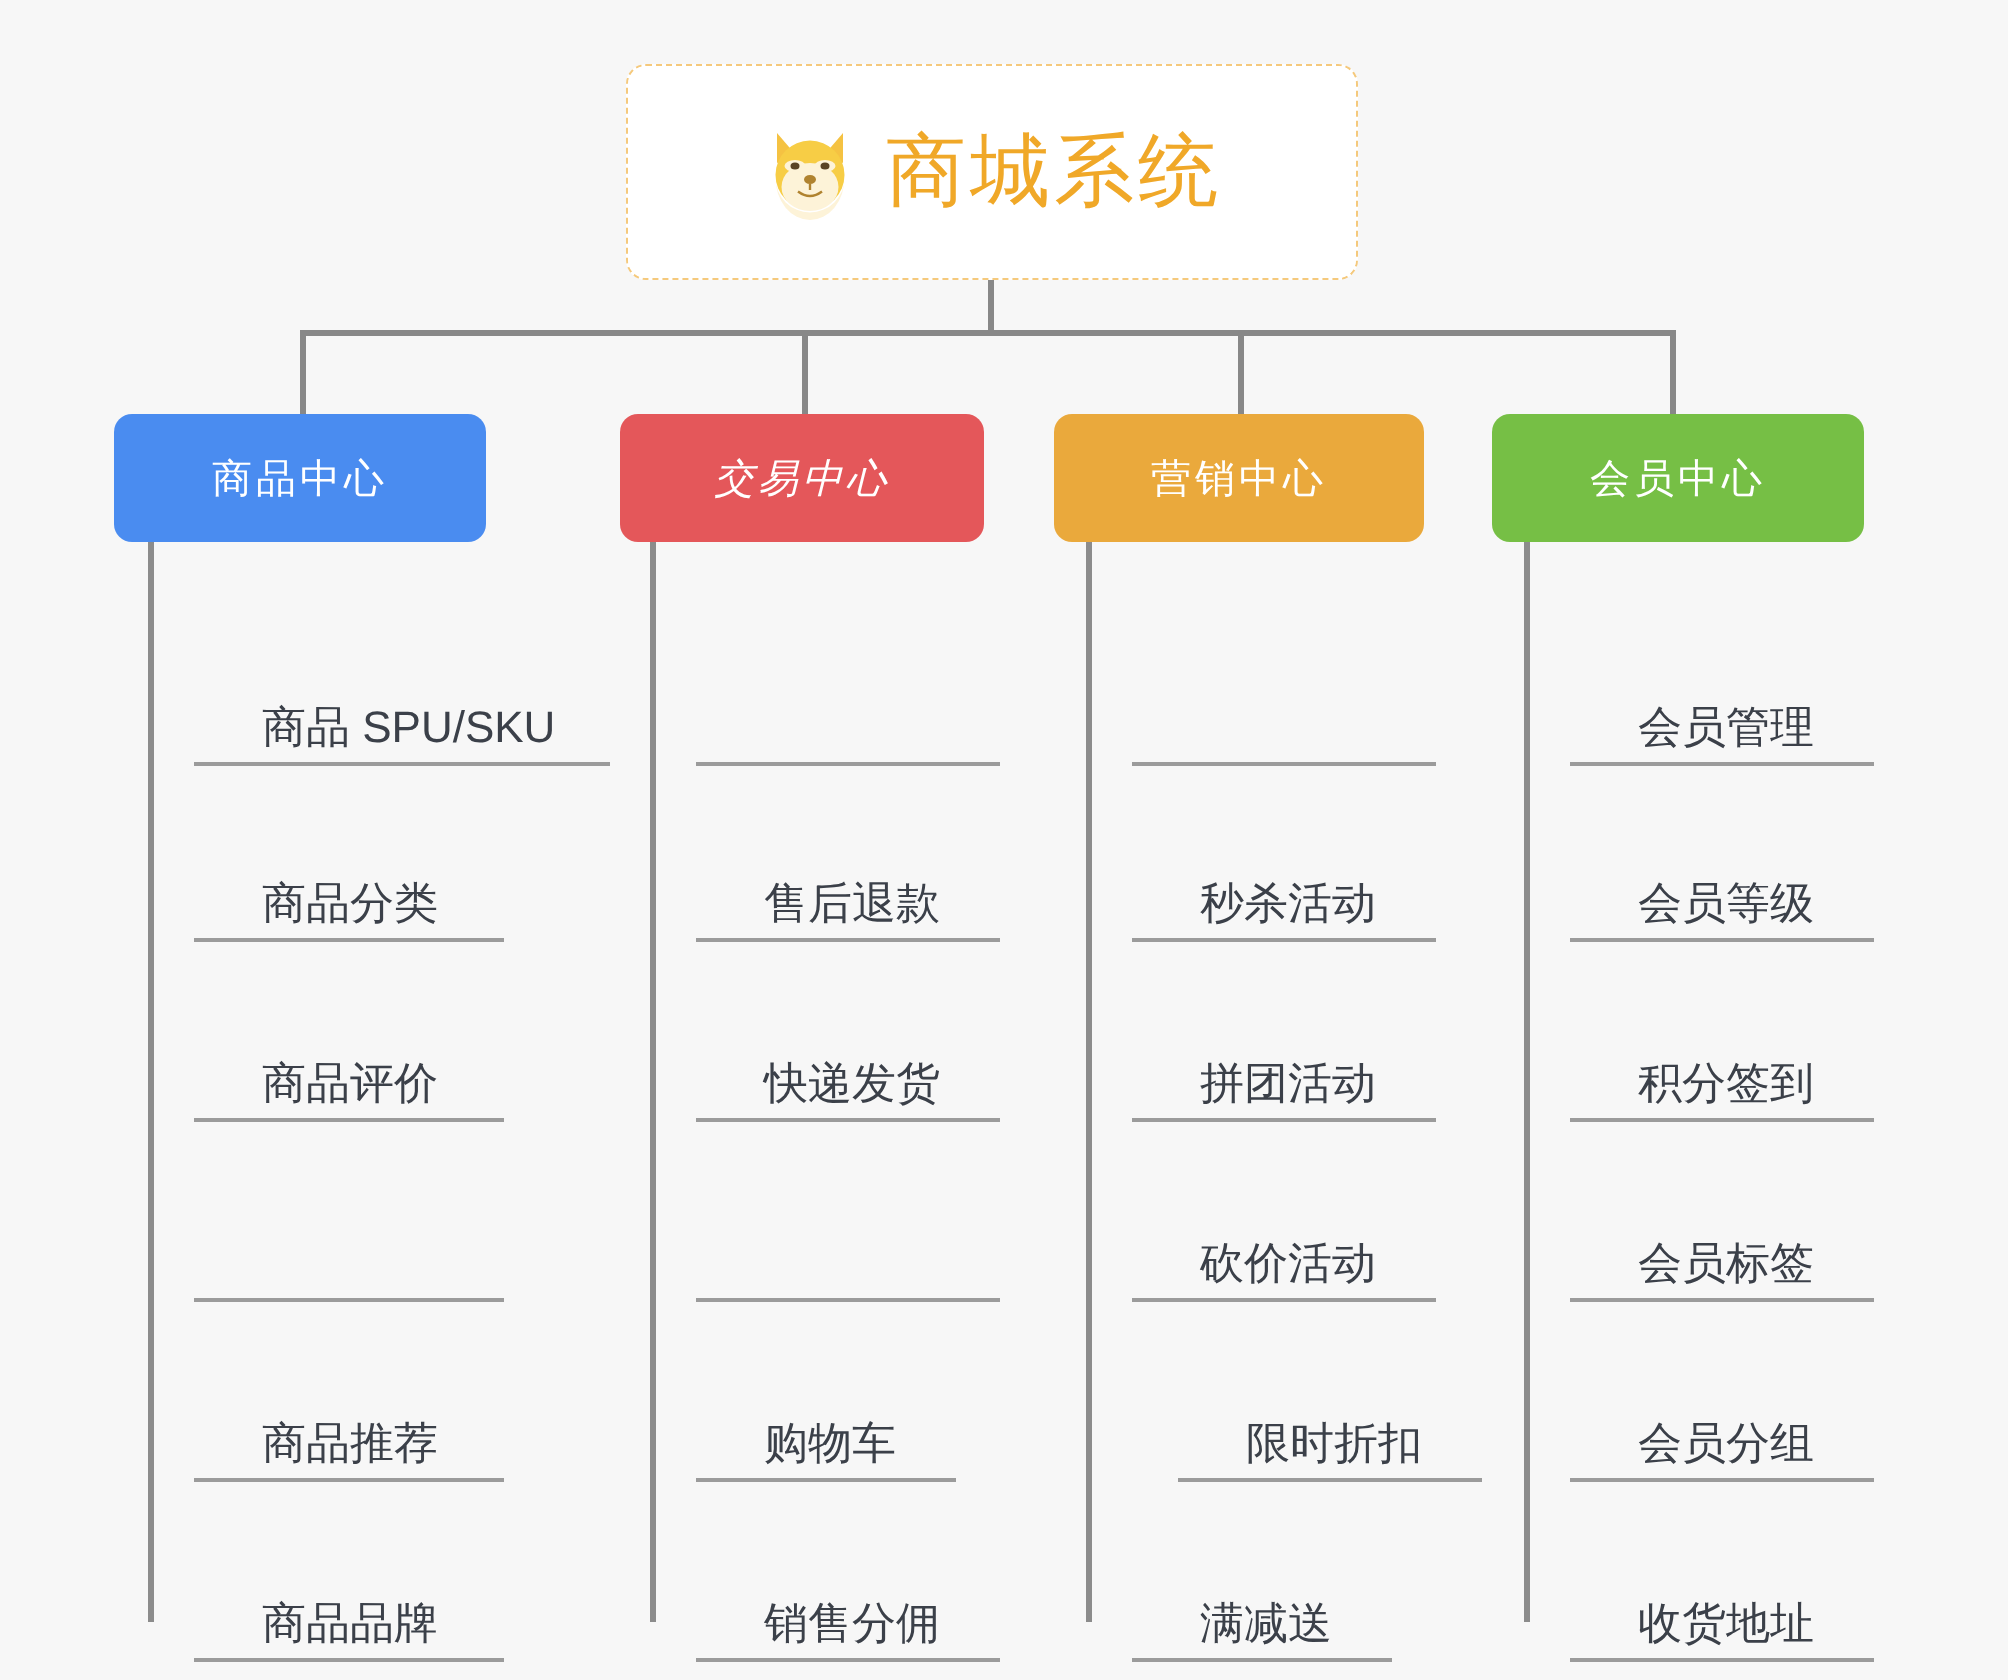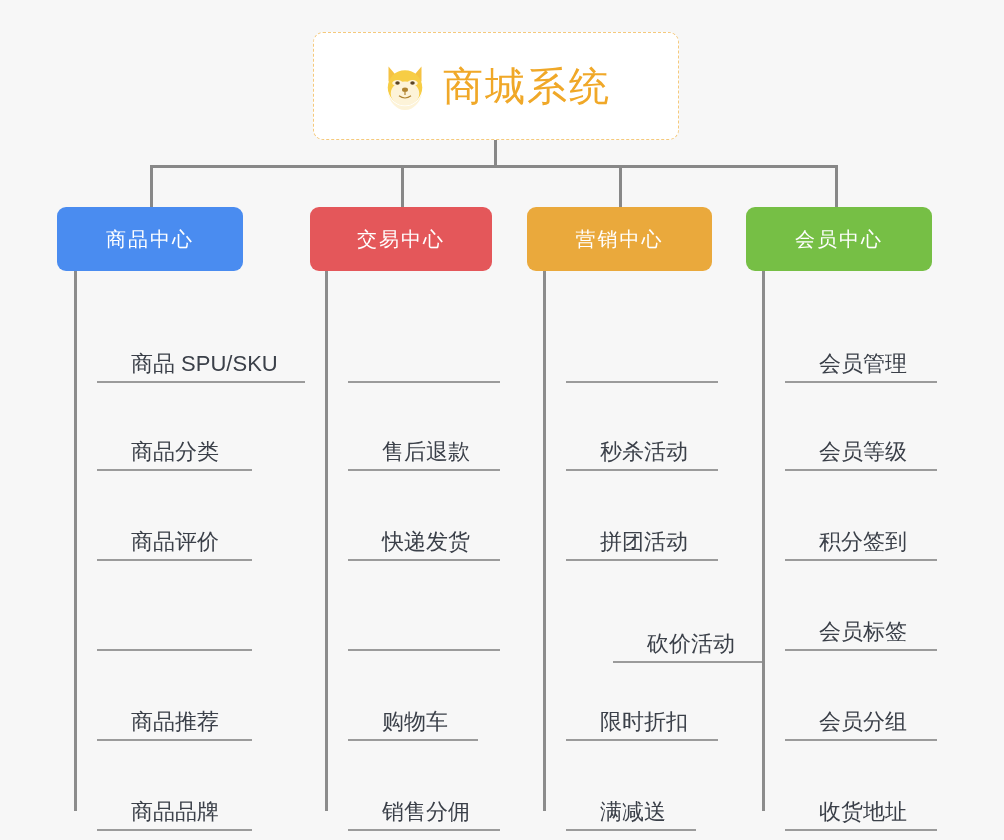--- a/index.html
+++ b/index.html
@@ -158,21 +158,21 @@
     <div class="leaf" style="top:358px; width:155px;">
       <span class="leaf-label">商品推荐</span>
       <div class="leaf-rule"></div>
     </div>
     <div class="leaf" style="top:448px; width:155px;">
       <span class="leaf-label">商品品牌</span>
       <div class="leaf-rule"></div>
     </div>
   </div>
 
-  <div class="cat-box" style="left:310px; width:182px; background:#e4575a;">
+  <div class="cat-box" style="left:310px; width:182px; background:#e4575a;font-style:italic;">
     <span>交易中心</span>
   </div>
   <div class="branch" style="left:325px;">
     <div class="trunk" style="height:540px;"></div>
     <div class="leaf" style="top:0px;   width:152px;">
       <div class="leaf-rule"></div>
     </div>
     <div class="leaf" style="top:88px;  width:152px;">
       <span class="leaf-label">售后退款</span>
       <div class="leaf-rule"></div>
@@ -203,25 +203,25 @@
       <div class="leaf-rule"></div>
     </div>
     <div class="leaf" style="top:88px;  width:152px;">
       <span class="leaf-label">秒杀活动</span>
       <div class="leaf-rule"></div>
     </div>
     <div class="leaf" style="top:178px; width:152px;">
       <span class="leaf-label">拼团活动</span>
       <div class="leaf-rule"></div>
     </div>
-    <div class="leaf" style="top:280px; width:152px;margin-left:47px;">
+    <div class="leaf" style="top:268px; width:152px;">
       <span class="leaf-label">砍价活动</span>
       <div class="leaf-rule"></div>
     </div>
-    <div class="leaf" style="top:358px; width:152px;">
+    <div class="leaf" style="top:358px; width:152px;margin-left:23px;">
       <span class="leaf-label">限时折扣</span>
       <div class="leaf-rule"></div>
     </div>
     <div class="leaf" style="top:448px; width:130px;">
       <span class="leaf-label">满减送</span>
       <div class="leaf-rule"></div>
     </div>
   </div>
 
   <div class="cat-box" style="left:746px; width:186px; background:#76bf45;">

